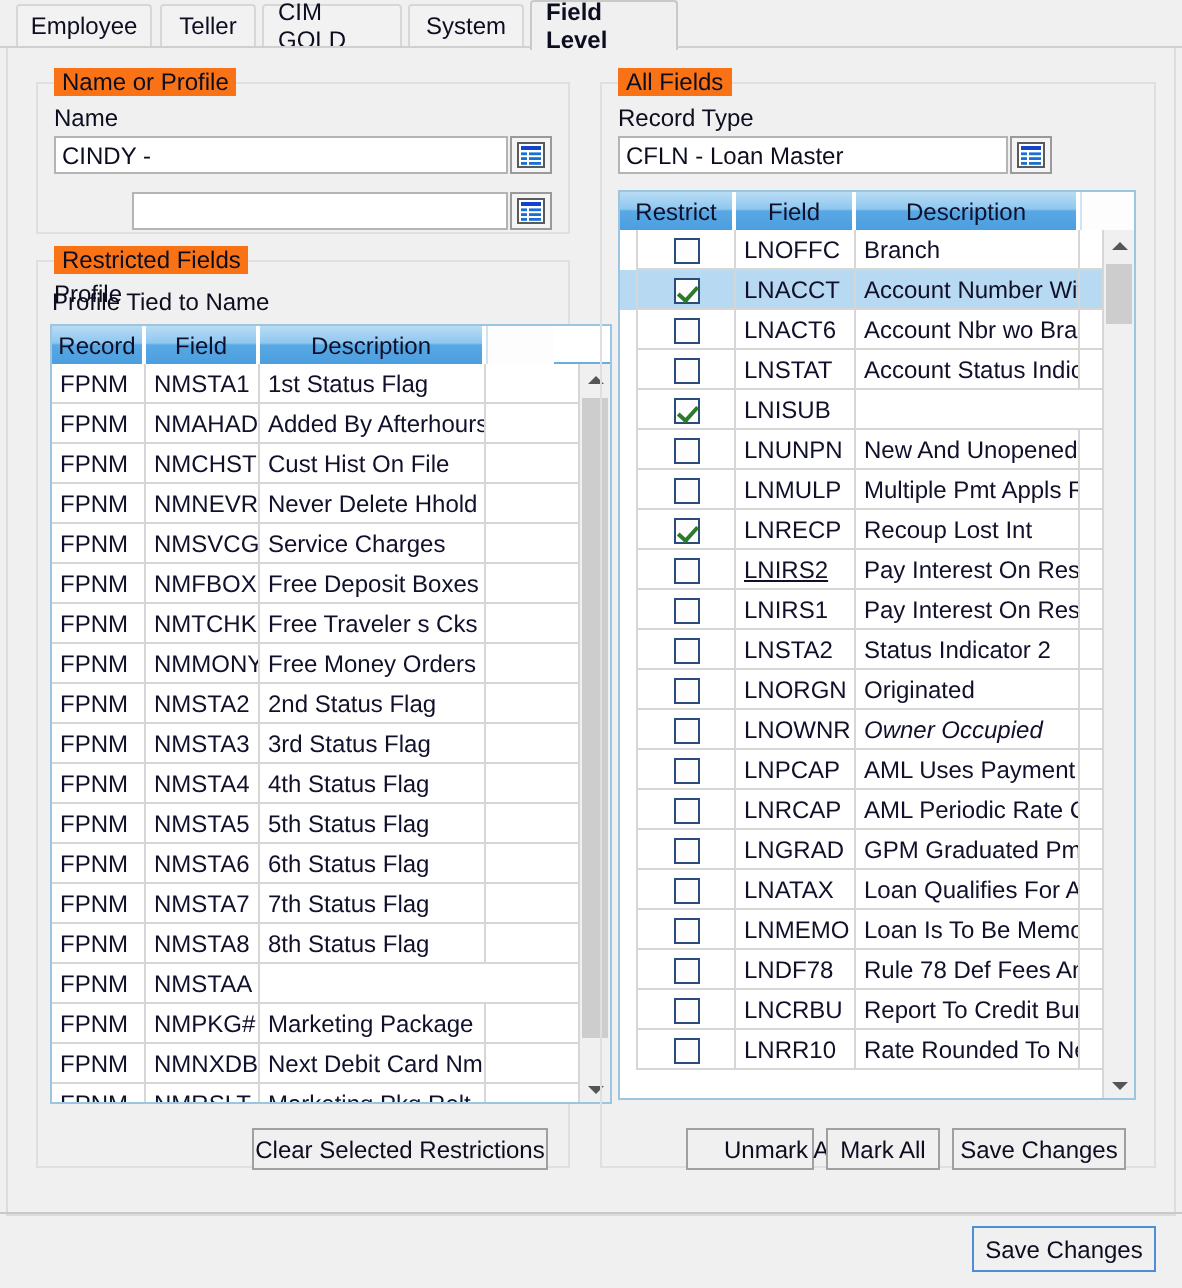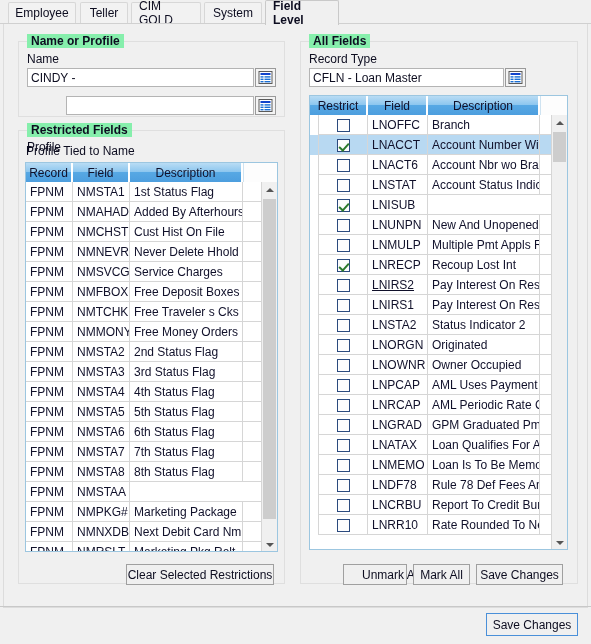--- a/index.html
+++ b/index.html
@@ -49,22 +49,22 @@
 
   
   .group {
     position: absolute;
     border: 1px solid #dfdfdf;
     box-sizing: border-box;
     background: transparent;
   }
   .group-title {
     position: absolute; top: -8px; left: 8px;
-    background: #86efac; padding: 0 4px;
-    font-weight: bold; font-size: 12px; color: #0d0d20;
+    background: #f97316; padding: 0 4px;
+    font-weight: normal; font-size: 12px; color: #0d0d20;
     white-space: nowrap;
   }
   .lbl {
     position: absolute; font-size: 12px; color: #0d0d20; white-space: nowrap;
   }
 
   
   .tbox {
     position: absolute;
     background: #fff;
@@ -248,21 +248,21 @@
       <rect x="2.5" y="10" width="3" height="1.4" fill="#1a6fd4"></rect>
       <rect x="6.5" y="10" width="6" height="1.4" fill="#1a6fd4"></rect>
     </svg>
   </div>
 
   <div class="group" style="left:18px;top:130px;width:267px;height:454px;">
     <div class="group-title">Restricted Fields</div>
   </div>
   <div class="lbl" style="left:26px;top:144px;">Profile Tied to Name</div>
 
-  <div class="grid" style="left:25px;top:162px;width:253px;height:390px;">
+  <div class="grid" style="left:25px;top:162px;width:281px;height:390px;">
     <div class="ghead">
       <div class="gh" style="width:47px">Record</div>
       <div class="gh" style="width:57px">Field</div>
       <div class="gh" style="width:113px">Description</div>
       <div class="gh blank" style="width:34px"></div>
     </div>
     <div class="gbody" id="restricted-rows">
         <div class="grow">
           <div class="gc" style="width:47px">FPNM</div>
           <div class="gc" style="width:57px">NMSTA1</div>
@@ -522,21 +522,21 @@
           <div class="gc" style="width: 60px;">LNORGN</div>
           <div class="gc" style="width: 112px;">Originated</div>
           <div class="gc endcap" style="width: 11px;"></div>
         </div>
         <div class="grow">
           <div class="rowmark"></div>
           <div class="gc ctr" style="width: 49px;">
             <div class="cbx"></div>
           </div>
           <div class="gc" style="width: 60px;">LNOWNR</div>
-          <div class="gc" style="width: 112px;">Owner Occupied</div>
+          <div class="gc" style="width: 112px; font-style: italic;">Owner Occupied</div>
           <div class="gc endcap" style="width: 11px;"></div>
         </div>
         <div class="grow">
           <div class="rowmark"></div>
           <div class="gc ctr" style="width: 49px;">
             <div class="cbx"></div>
           </div>
           <div class="gc" style="width: 60px;">LNPCAP</div>
           <div class="gc" style="width: 112px;">AML Uses Payment C</div>
           <div class="gc endcap" style="width: 11px;"></div>

